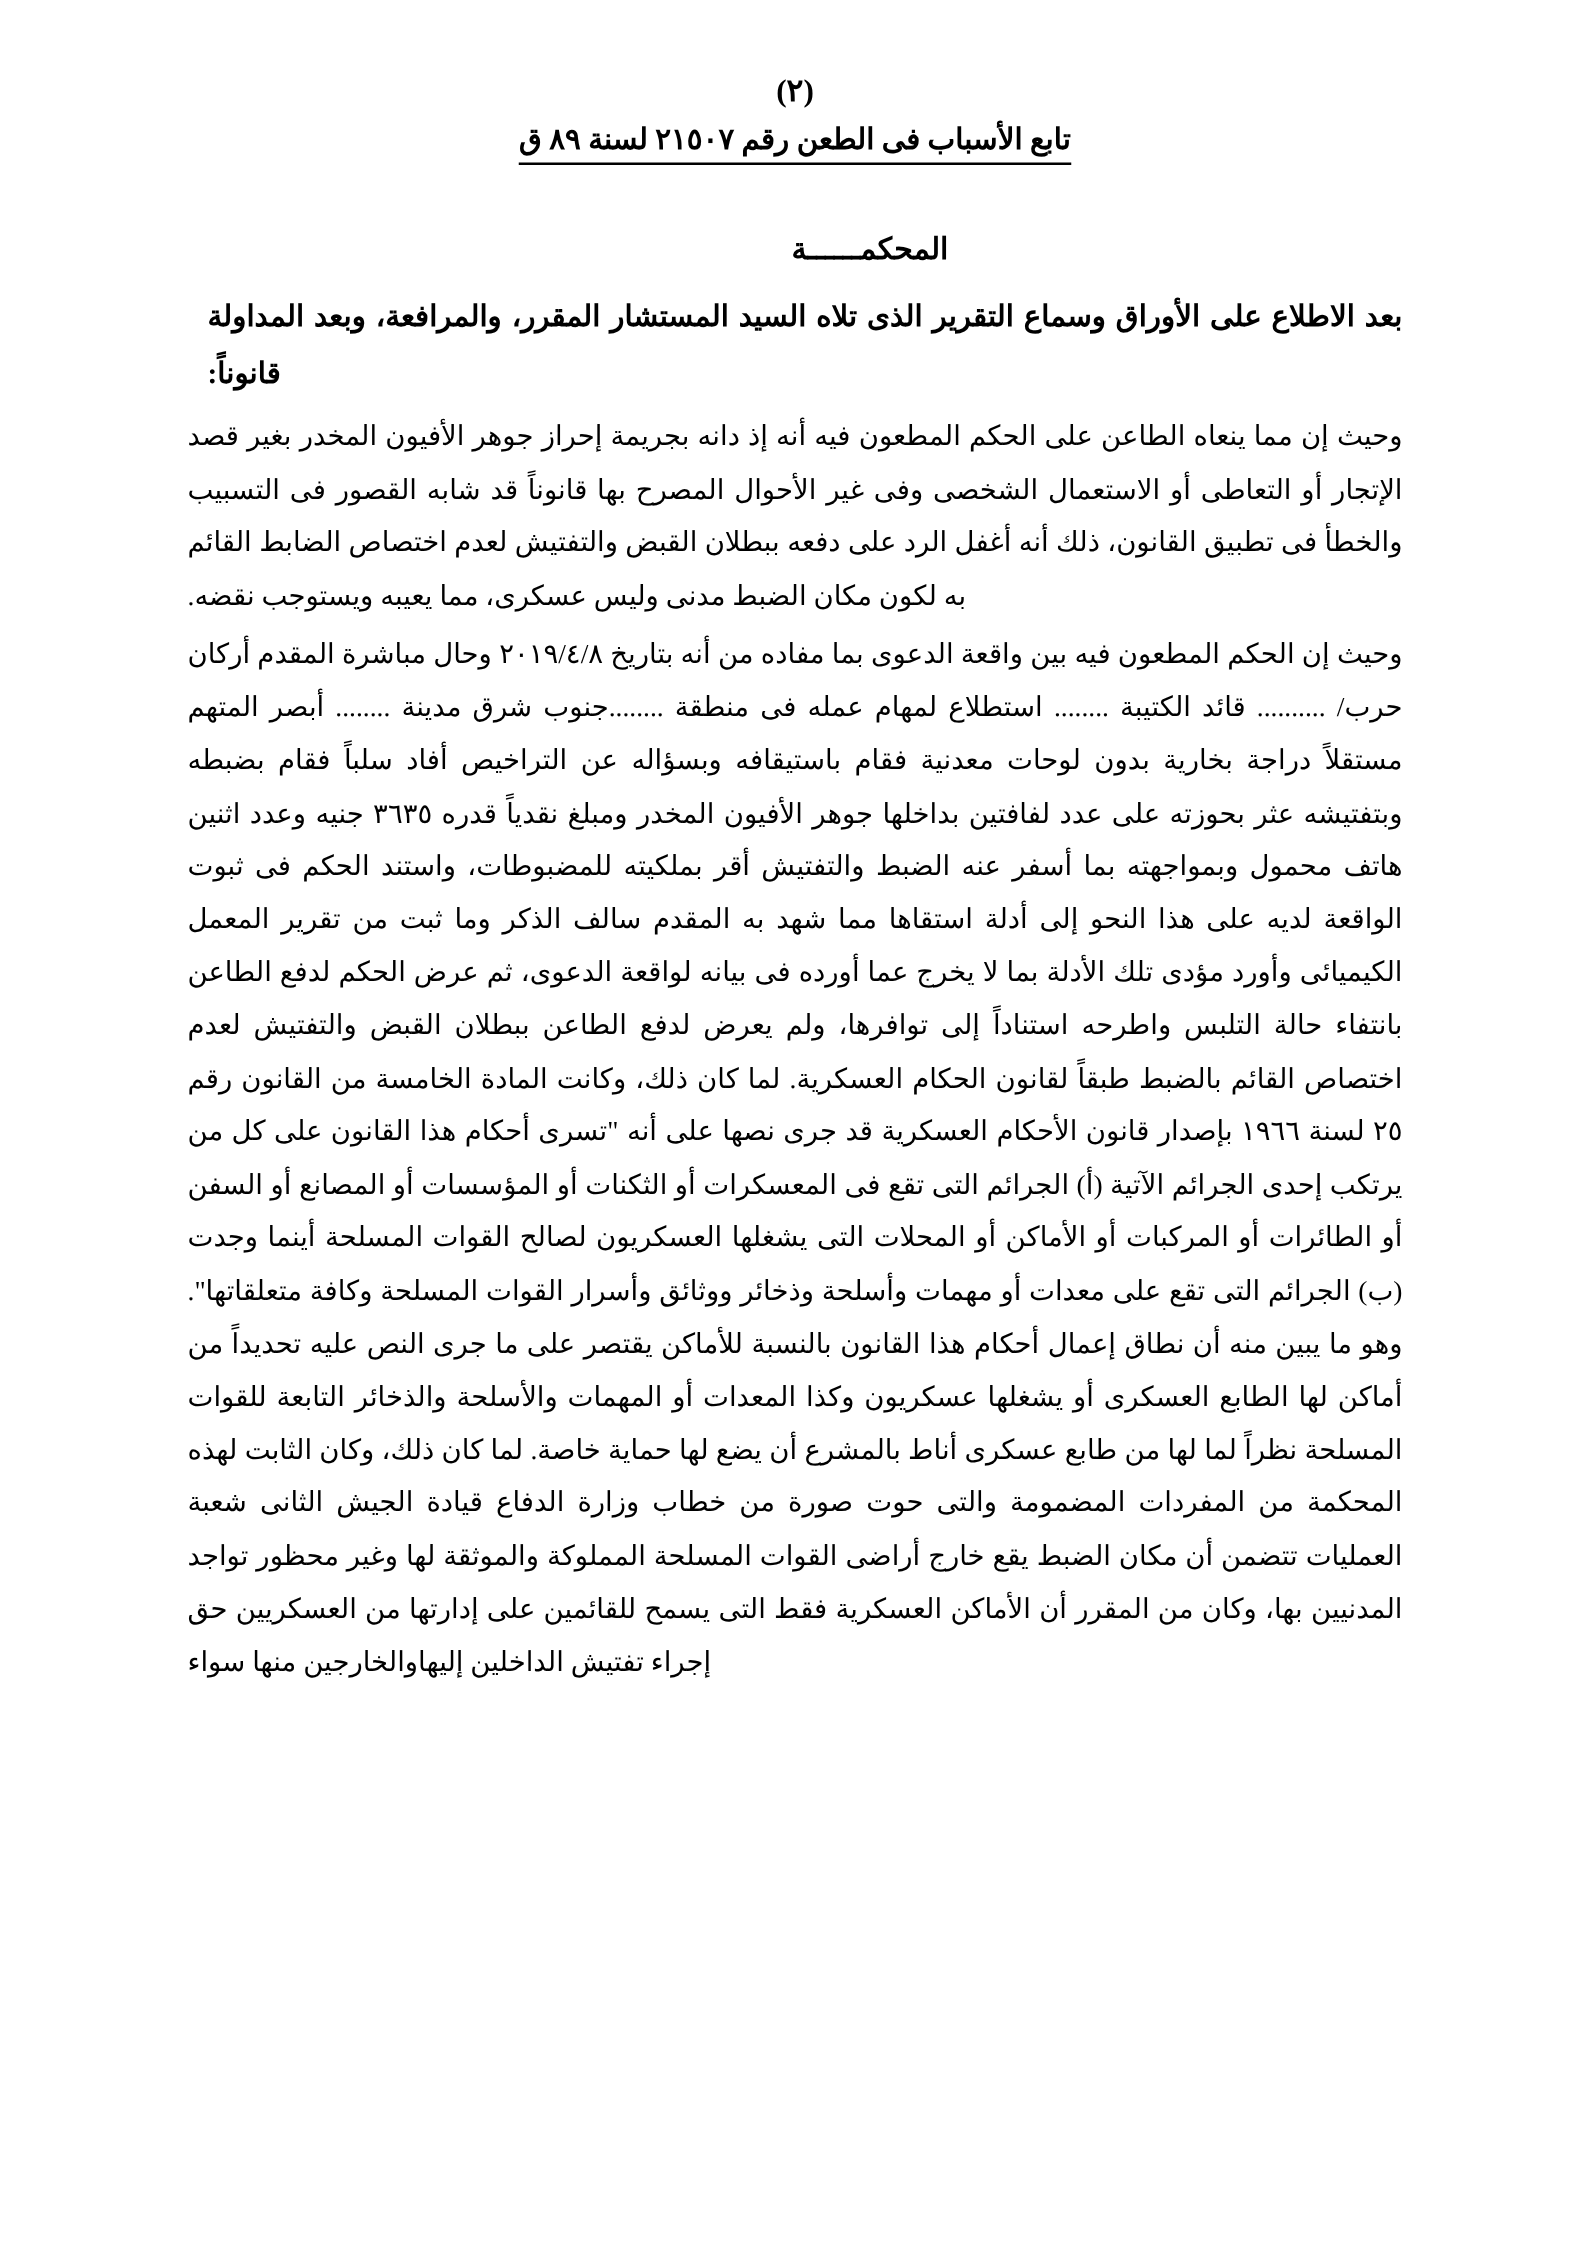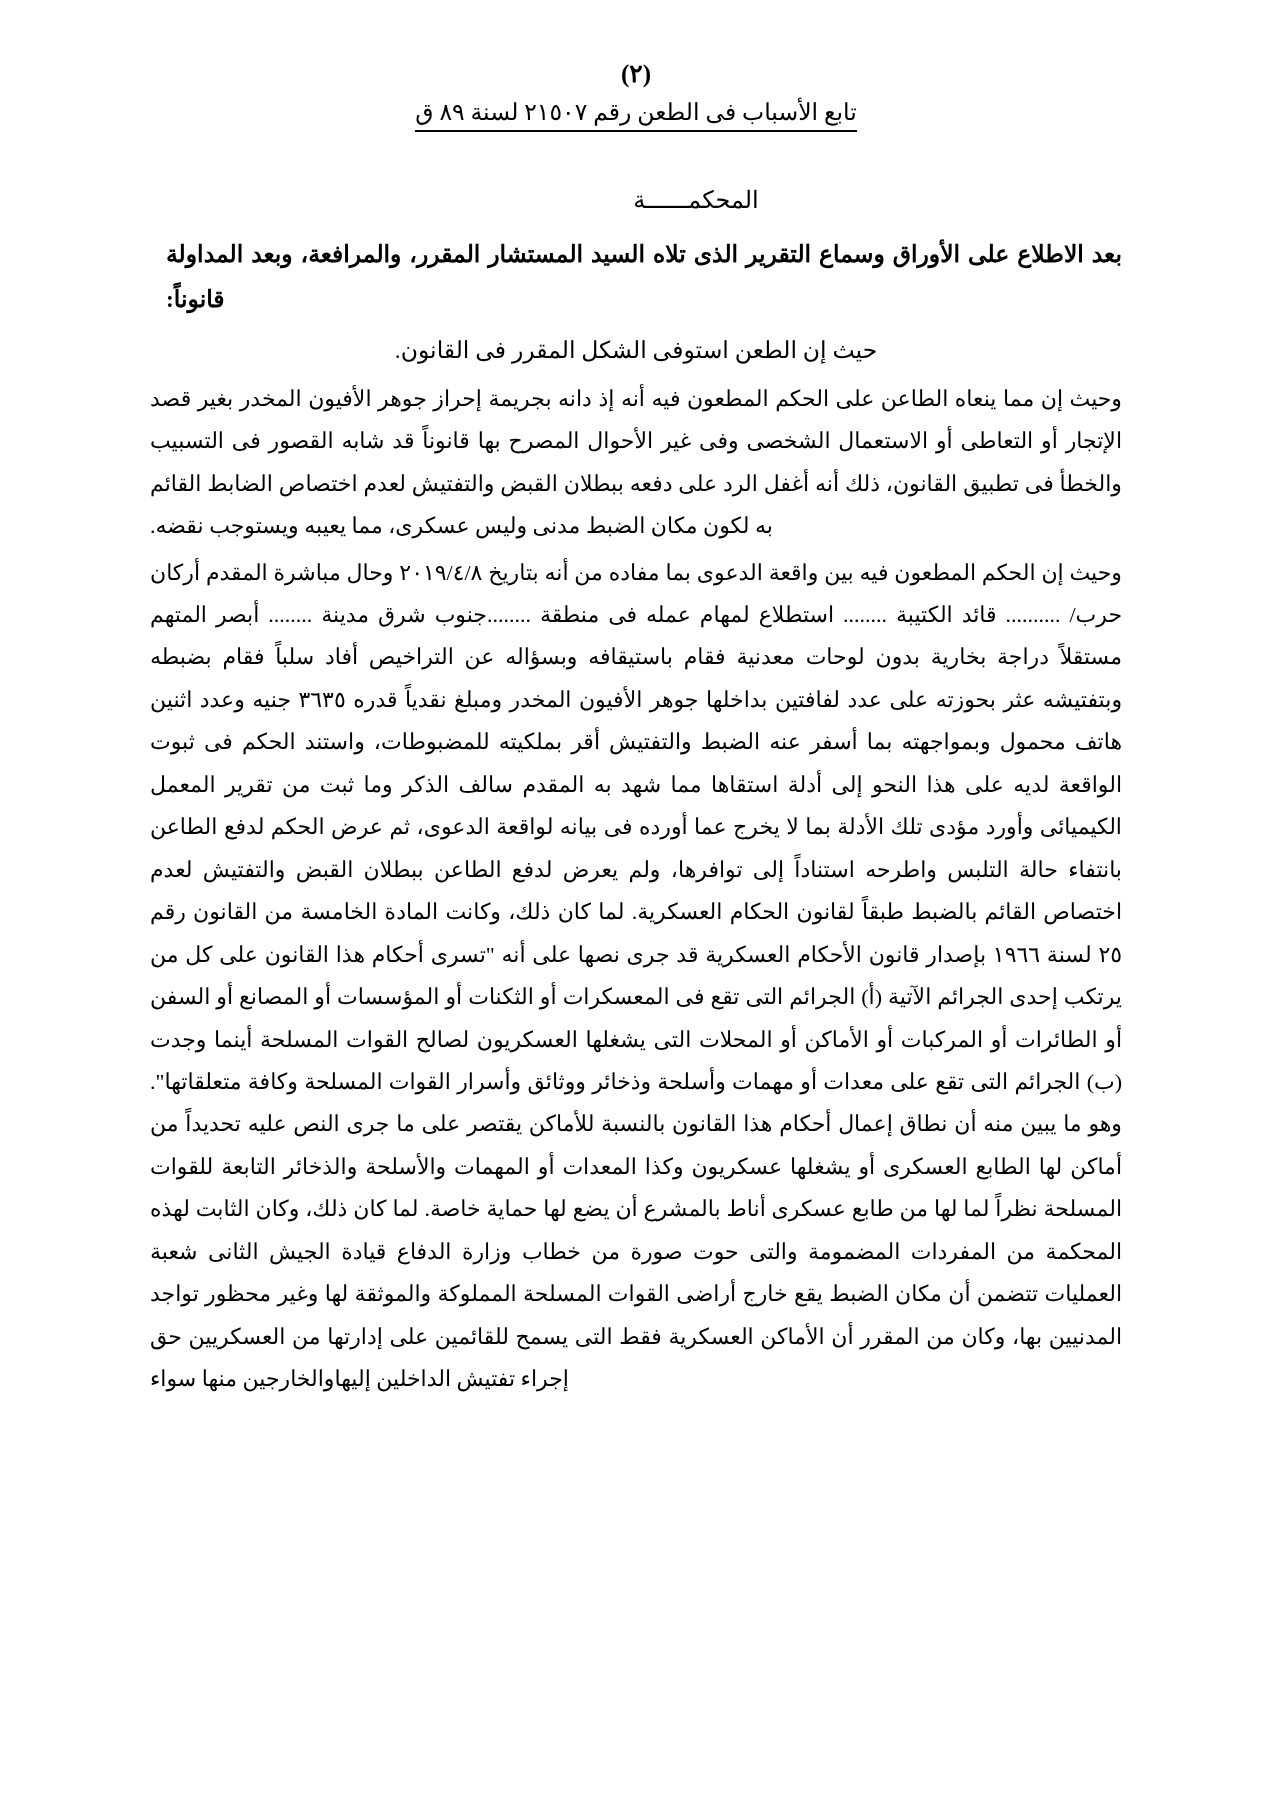--- a/index.html
+++ b/index.html
@@ -34,32 +34,32 @@
     line-height: 1.25;
     margin: 0 0 8px 0;
     letter-spacing: 0;
   }
   .case-ref-wrap {
     text-align: center;
     margin: 0 0 52px 0;
   }
   .case-ref {
     display: inline-block;
-    font-weight: normal;
+    font-weight: bold;
     font-size: 23.5px;
     line-height: 1.3;
     border-bottom: 2.2px solid #000;
     padding-bottom: 2px;
     white-space: nowrap;
   }
 
   
   .court-title {
     text-align: center;
-    font-weight: normal;
+    font-weight: bold;
     font-size: 24px;
     line-height: 1.35;
     margin: 0 0 16px 0;
     padding-left: 120px; 
   }
 
   
   .intro-para {
     font-weight: bold;
     font-size: 23.5px;
@@ -96,20 +96,19 @@
     <div class="page-number">(٢)</div>
 
     <div class="case-ref-wrap">
       <span class="case-ref">تابع الأسباب فى الطعن رقم ٢١٥٠٧ لسنة ٨٩ ق</span>
     </div>
 
     <div class="court-title">المحكمــــــة</div>
 
     <p class="intro-para">بعد الاطلاع على الأوراق وسماع التقرير الذى تلاه السيد المستشار المقرر، والمرافعة، وبعد المداولة قانوناً:</p>
 
-    <p class="short-line">حيث إن الطعن استوفى الشكل المقرر فى القانون.</p>
 
     <p class="body-para">وحيث إن مما ينعاه الطاعن على الحكم المطعون فيه أنه إذ دانه بجريمة إحراز جوهر الأفيون المخدر بغير قصد الإتجار أو التعاطى أو الاستعمال الشخصى وفى غير الأحوال المصرح بها قانوناً قد شابه القصور فى التسبيب والخطأ فى تطبيق القانون، ذلك أنه أغفل الرد على دفعه ببطلان القبض والتفتيش لعدم اختصاص الضابط القائم به لكون مكان الضبط مدنى وليس عسكرى، مما يعيبه ويستوجب نقضه.</p>
 
     <p class="body-para">وحيث إن الحكم المطعون فيه بين واقعة الدعوى بما مفاده من أنه بتاريخ ٢٠١٩/٤/٨ وحال مباشرة المقدم أركان حرب/ .......... قائد الكتيبة ........ استطلاع لمهام عمله فى منطقة ........جنوب شرق مدينة ........ أبصر المتهم مستقلاً دراجة بخارية بدون لوحات معدنية فقام باستيقافه وبسؤاله عن التراخيص أفاد سلباً فقام بضبطه وبتفتيشه عثر بحوزته على عدد لفافتين بداخلها جوهر الأفيون المخدر ومبلغ نقدياً قدره ٣٦٣٥ جنيه وعدد اثنين هاتف محمول وبمواجهته بما أسفر عنه الضبط والتفتيش أقر بملكيته للمضبوطات، واستند الحكم فى ثبوت الواقعة لديه على هذا النحو إلى أدلة استقاها مما شهد به المقدم سالف الذكر وما ثبت من تقرير المعمل الكيميائى وأورد مؤدى تلك الأدلة بما لا يخرج عما أورده فى بيانه لواقعة الدعوى، ثم عرض الحكم لدفع الطاعن بانتفاء حالة التلبس واطرحه استناداً إلى توافرها، ولم يعرض لدفع الطاعن ببطلان القبض والتفتيش لعدم اختصاص القائم بالضبط طبقاً لقانون الحكام العسكرية. لما كان ذلك، وكانت المادة الخامسة من القانون رقم ٢٥ لسنة ١٩٦٦ بإصدار قانون الأحكام العسكرية قد جرى نصها على أنه "تسرى أحكام هذا القانون على كل من يرتكب إحدى الجرائم الآتية (أ) الجرائم التى تقع فى المعسكرات أو الثكنات أو المؤسسات أو المصانع أو السفن أو الطائرات أو المركبات أو الأماكن أو المحلات التى يشغلها العسكريون لصالح القوات المسلحة أينما وجدت (ب) الجرائم التى تقع على معدات أو مهمات وأسلحة وذخائر ووثائق وأسرار القوات المسلحة وكافة متعلقاتها". وهو ما يبين منه أن نطاق إعمال أحكام هذا القانون بالنسبة للأماكن يقتصر على ما جرى النص عليه تحديداً من أماكن لها الطابع العسكرى أو يشغلها عسكريون وكذا المعدات أو المهمات والأسلحة والذخائر التابعة للقوات المسلحة نظراً لما لها من طابع عسكرى أناط بالمشرع أن يضع لها حماية خاصة. لما كان ذلك، وكان الثابت لهذه المحكمة من المفردات المضمومة والتى حوت صورة من خطاب وزارة الدفاع قيادة الجيش الثانى شعبة العمليات تتضمن أن مكان الضبط يقع خارج أراضى القوات المسلحة المملوكة والموثقة لها وغير محظور تواجد المدنيين بها، وكان من المقرر أن الأماكن العسكرية فقط التى يسمح للقائمين على إدارتها من العسكريين حق إجراء تفتيش الداخلين إليهاوالخارجين منها سواء</p>
 
   </div>
 </div>
 
 </body></html>

